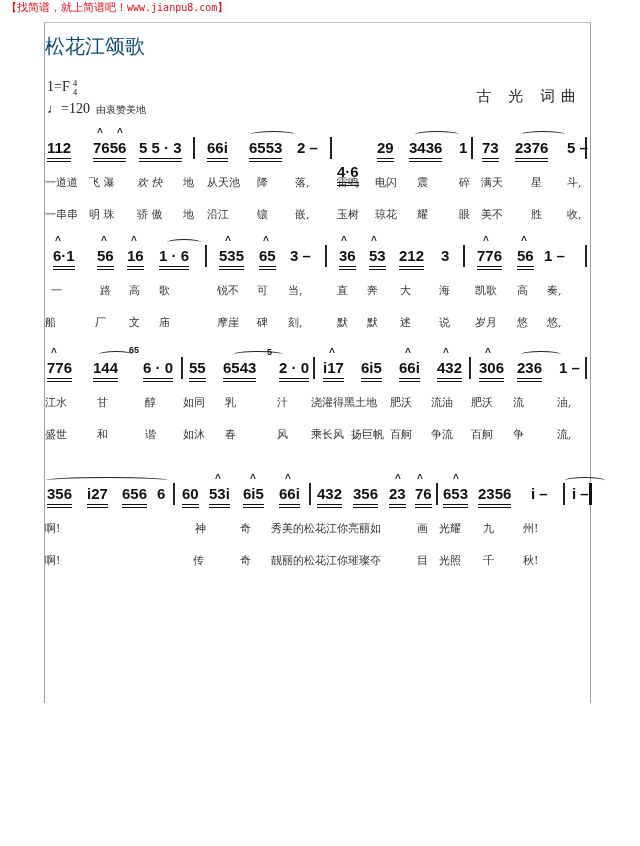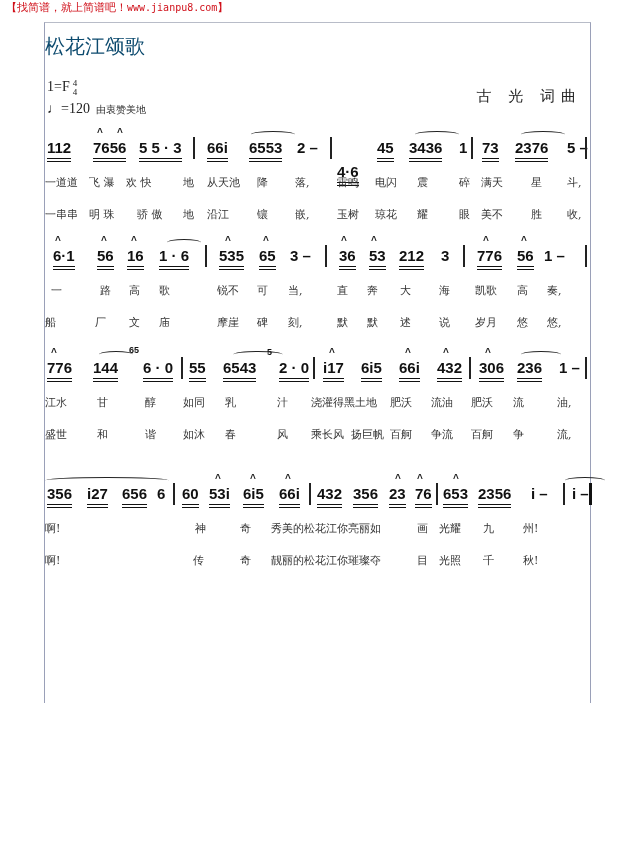--- a/index.html
+++ b/index.html
@@ -46,40 +46,40 @@
   <div id="rows">
       <div class="row" style="top: 112px;">
         <div class="notes">
           <span class="g" style="left: 2px;"><span>112</span><span class="ul" style="top: 19px;"></span><span class="ul" style="top: 22px;"></span></span>
           <span class="g" style="left: 48px;"><span>7656</span><span class="ul" style="top: 19px;"></span><span class="ul" style="top: 22px;"></span></span>
           <span class="g" style="left: 94px;"><span>5 5 · 3</span><span class="ul" style="top: 19px;"></span><span class="ul" style="top: 22px;"></span></span>
           <span class="g" style="left: 162px;"><span>66i</span><span class="ul" style="top: 19px;"></span><span class="ul" style="top: 22px;"></span></span>
           <span class="g" style="left: 204px;"><span>6553</span><span class="ul" style="top: 19px;"></span><span class="ul" style="top: 22px;"></span></span>
           <span class="g" style="left: 252px;"><span>2 –</span></span>
           <span class="g" style="left: 292px; margin-top: 24px;"><span>4·6</span><span class="ul" style="top: 19px;"></span><span class="ul" style="top: 22px;"></span></span>
-          <span class="g" style="left: 332px;"><span>45</span><span class="ul" style="top: 19px;"></span><span class="ul" style="top: 22px;"></span></span>
+          <span class="g" style="left: 332px;"><span>29</span><span class="ul" style="top: 19px;"></span><span class="ul" style="top: 22px;"></span></span>
           <span class="g" style="left: 364px;"><span>3436</span><span class="ul" style="top: 19px;"></span><span class="ul" style="top: 22px;"></span></span>
           <span class="g" style="left: 414px;"><span>1</span></span>
           <span class="g" style="left: 437px;"><span>73</span><span class="ul" style="top: 19px;"></span><span class="ul" style="top: 22px;"></span></span>
           <span class="g" style="left: 470px;"><span>2376</span><span class="ul" style="top: 19px;"></span><span class="ul" style="top: 22px;"></span></span>
           <span class="g" style="left: 522px;"><span>5 –</span></span>
           <div class="bar" style="left: 148px;"></div>
           <div class="bar" style="left: 285px;"></div>
           <div class="bar" style="left: 426px;"></div>
           <div class="bar" style="left: 540px;"></div>
           <div class="arc" style="left: 206px; width: 44px; top: -4px;"></div>
           <div class="arc" style="left: 370px; width: 44px; top: -4px;"></div>
           <div class="arc" style="left: 476px; width: 44px; top: -4px;"></div>
           <div class="hat" style="left: 52px; top: -8px;">^</div>
           <div class="hat" style="left: 72px; top: -8px;">^</div>
         </div>
         <div class="lyr" style="top: 40px;">
           <span style="left: 0px;">一道道</span>
           <span style="left: 44px;">飞 瀑</span>
-          <span style="left: 81px;">欢 快</span>
+          <span style="left: 92px; font-style: italic;">欢 快</span>
           <span style="left: 138px;">地</span>
           <span style="left: 162px;">从天池</span>
           <span style="left: 212px;">降</span>
           <span style="left: 250px;">落,</span>
           <span style="left: 292px;">雷鸣</span>
           <span style="left: 330px;">电闪</span>
           <span style="left: 372px;">震</span>
           <span style="left: 414px;">碎</span>
           <span style="left: 436px;">满天</span>
           <span style="left: 486px;">星</span>

